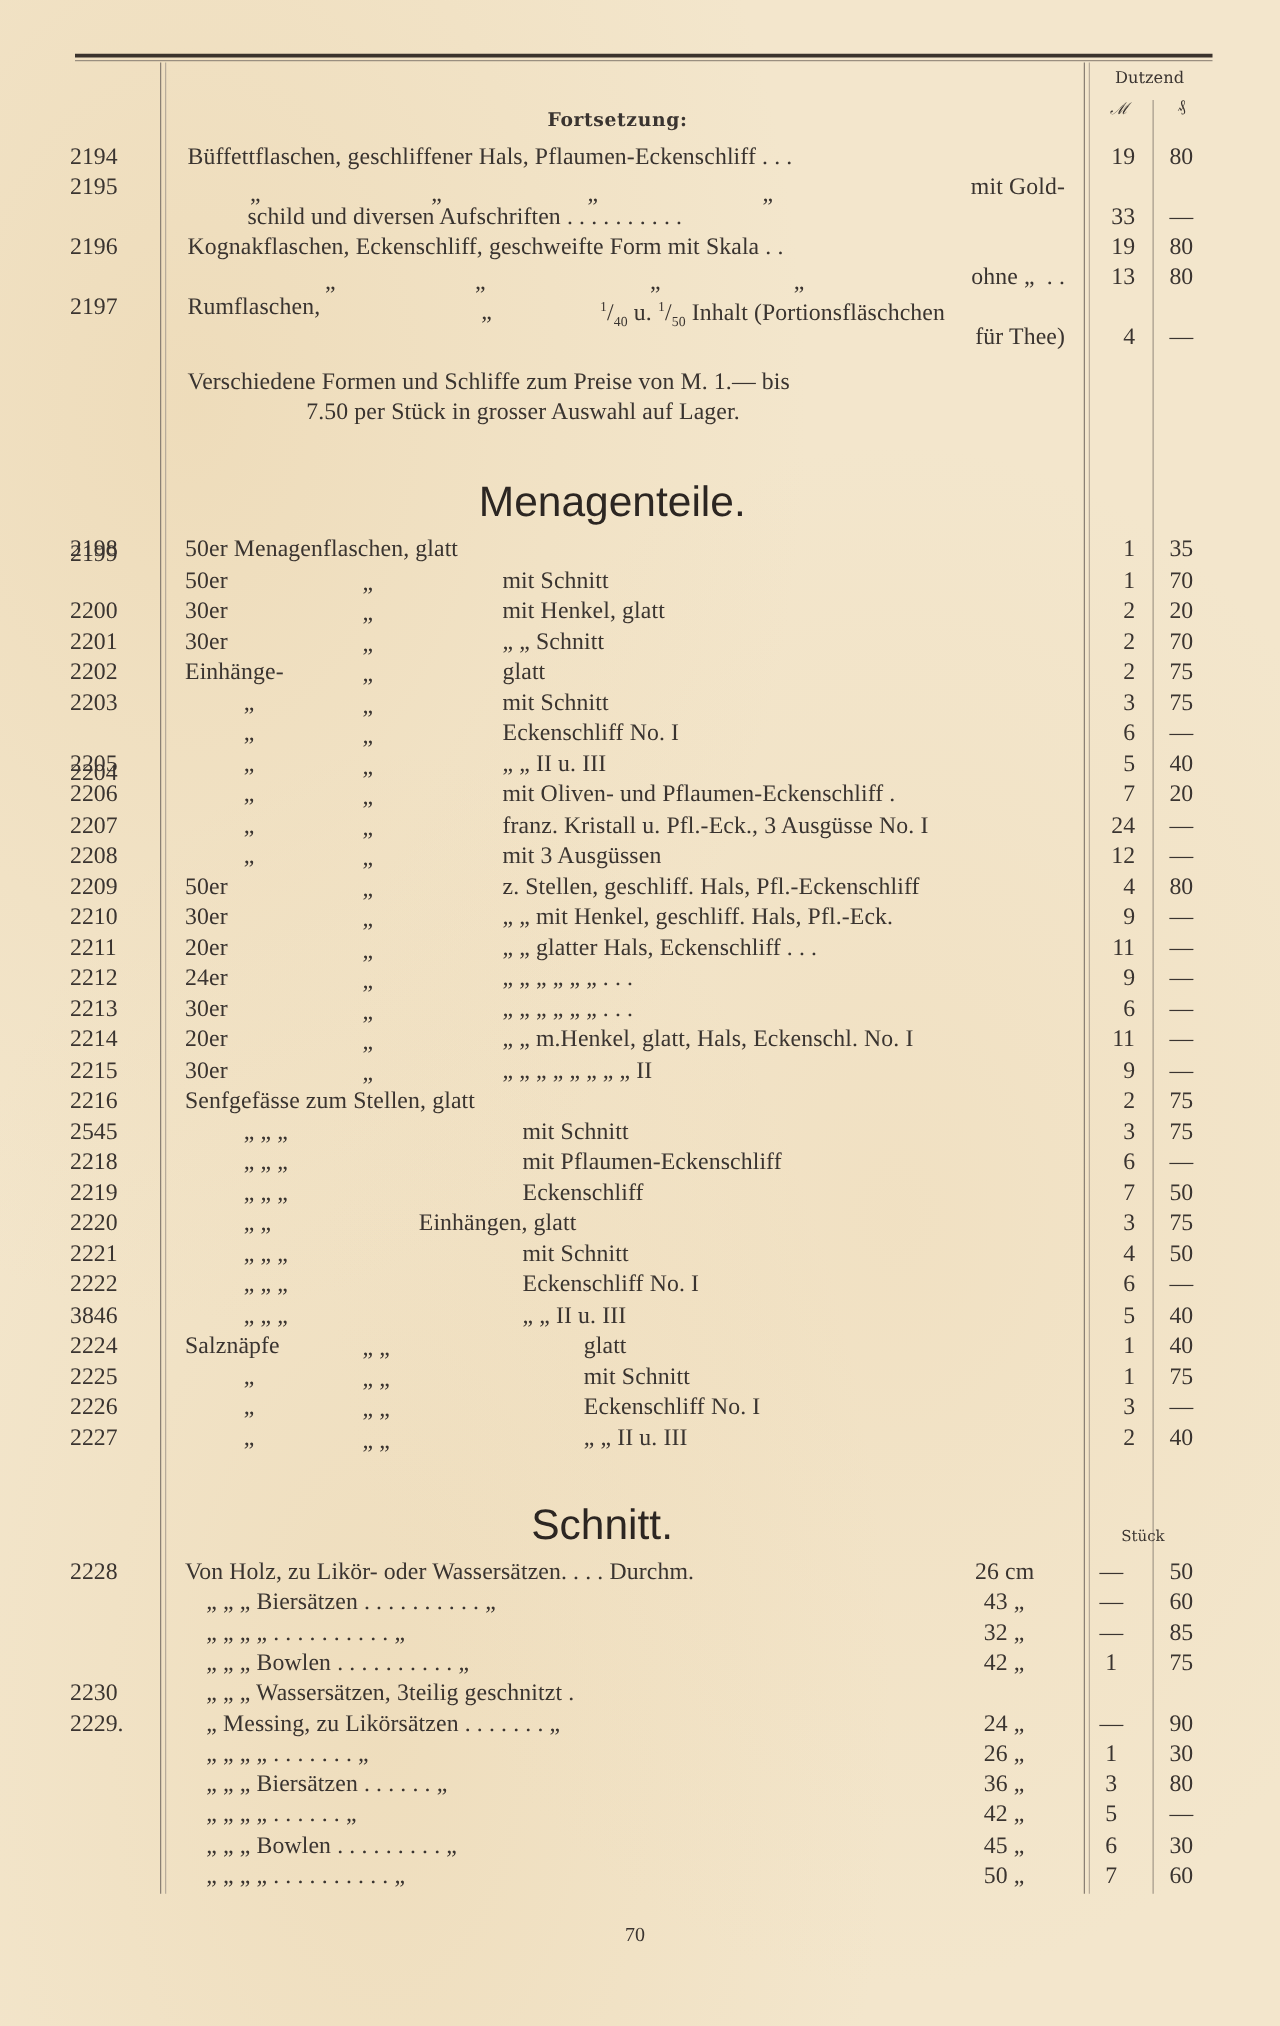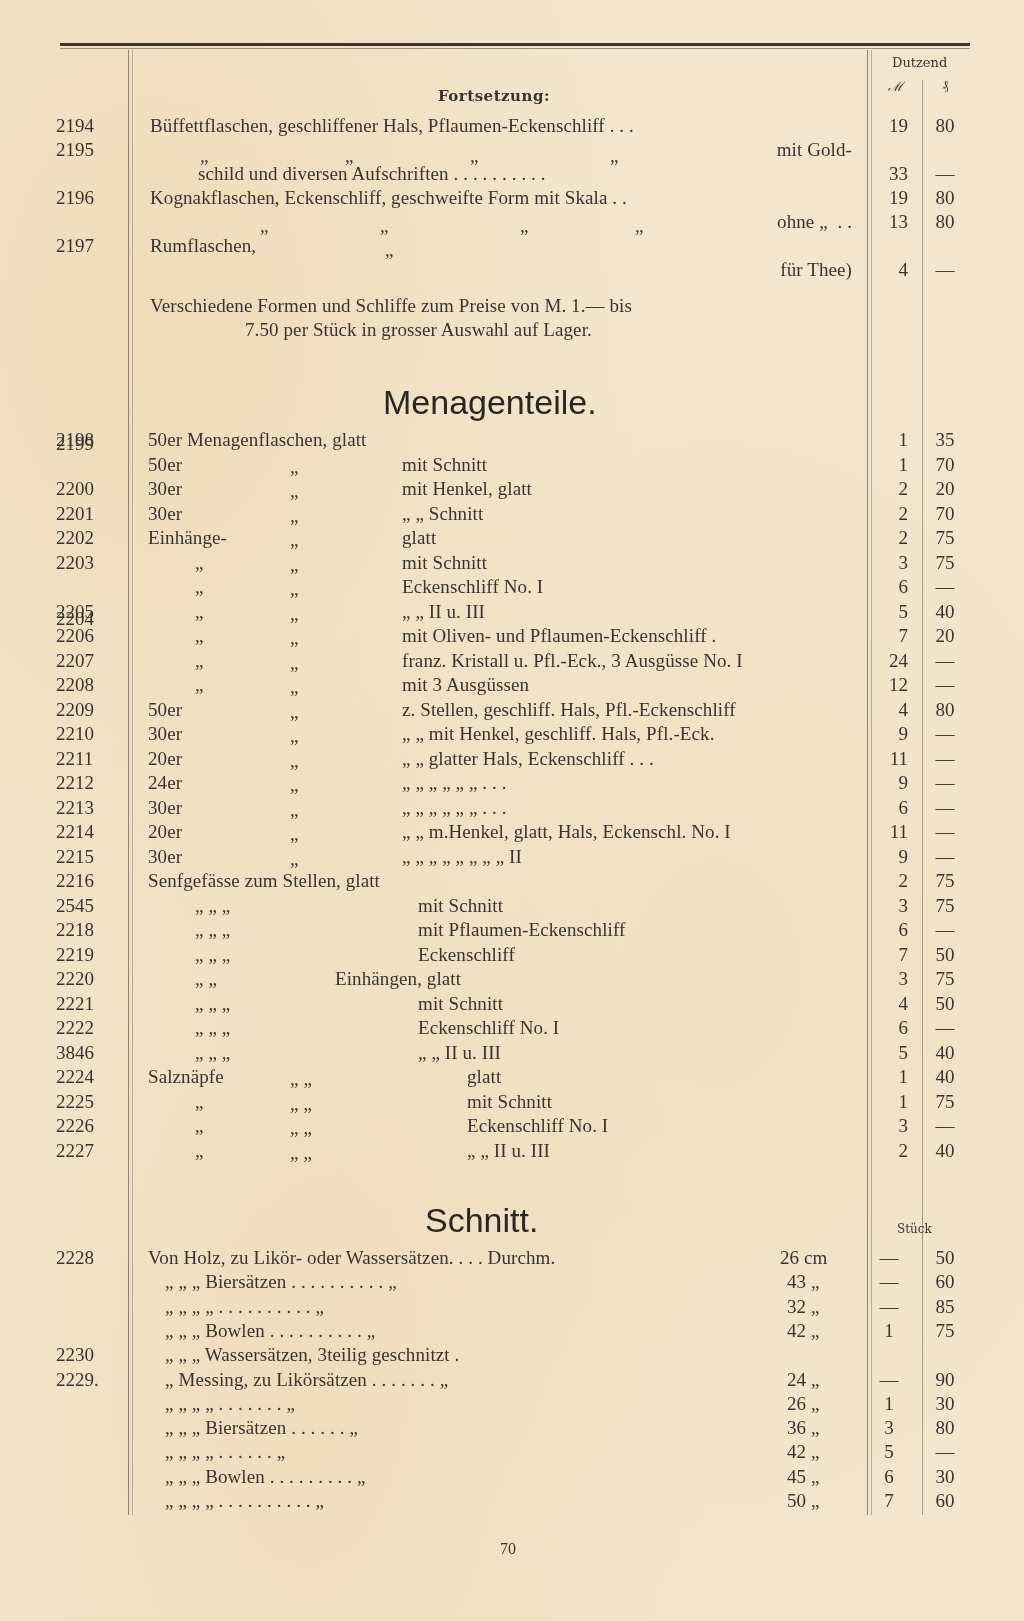--- a/index.html
+++ b/index.html
@@ -75,20 +75,21 @@
   <span style="position:absolute; left:485px; top:4px;">„</span>
   <span style="position:absolute; right:0; top:0;">ohne „ &nbsp;. .</span>
 </div>
 <div class="m" style="top:210px;">13</div>
 <div class="pf" style="top:210px;">80</div>
 
 <div class="num" style="top:234px;">2197</div>
 <div class="line" style="left:150px; top:234px; width:702px;">
   <span>Rumflaschen,</span>
   <span style="position:absolute; left:235px; top:4px;">„</span>
+  <span style="position:absolute; left:330px; top:0;"><span class="sup">1</span>/<span class="sub">40</span> u. <span class="sup">1</span>/<span class="sub">50</span> Inhalt (Portionsfläschchen</span>
 </div>
 
 <div class="line" style="left:150px; top:258px; width:702px; text-align:right;">für Thee)</div>
 <div class="m" style="top:258px;">4</div>
 <div class="pf" style="top:258px;">—</div>
 
 <div class="line" style="left:150px; top:294px;">Verschiedene Formen und Schliffe zum Preise von M. 1.— bis</div>
 <div class="line" style="left:245px; top:318px;">7.50 per Stück in grosser Auswahl auf Lager.</div>
 
 <div class="heading" style="left:383px; top:382px;">Menagenteile.</div>

